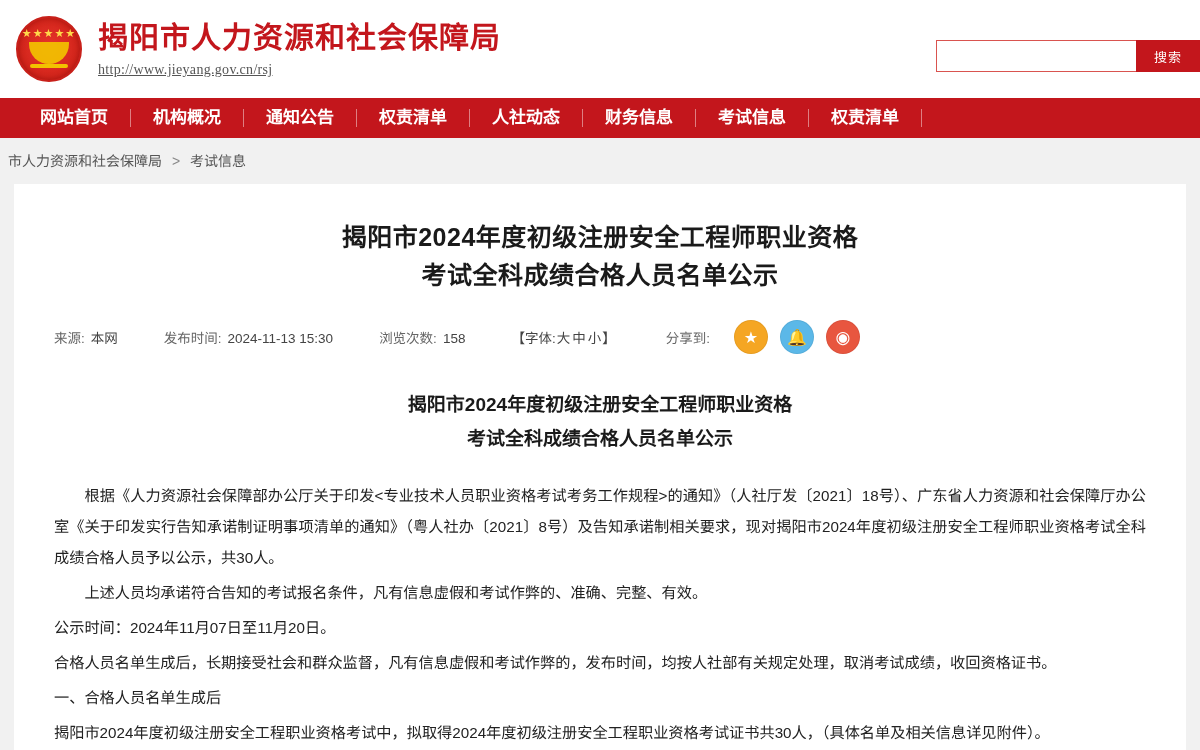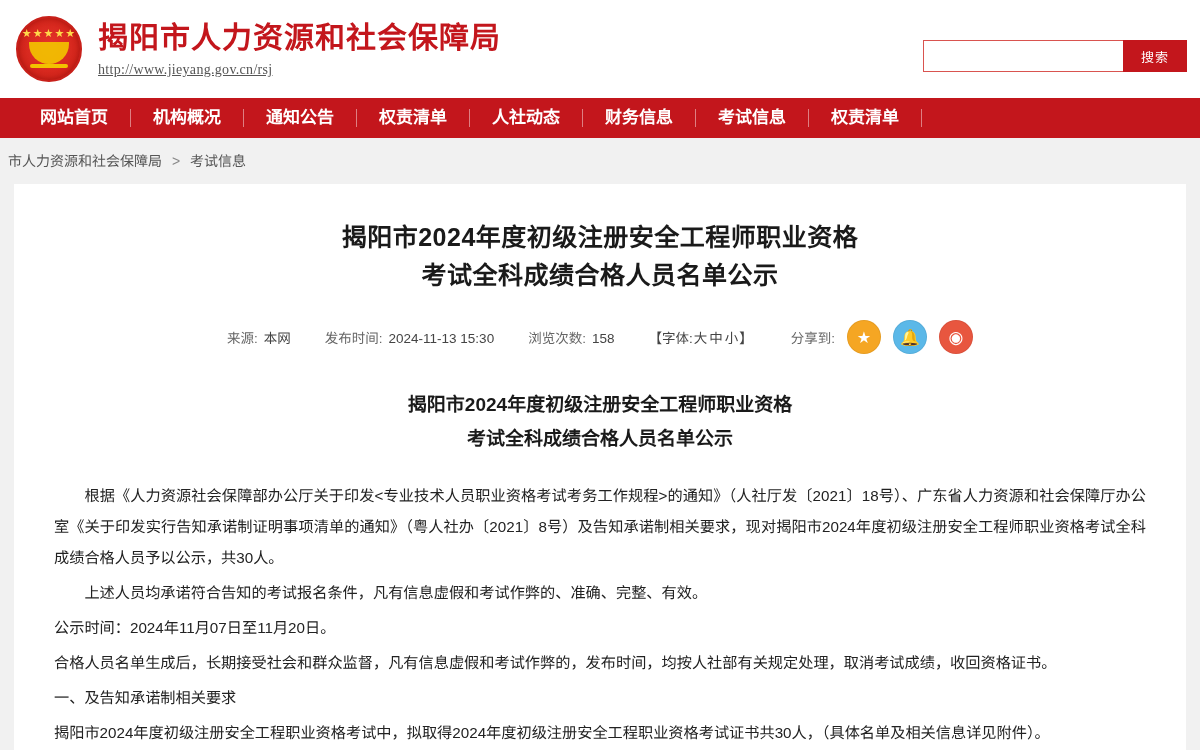--- a/index.html
+++ b/index.html
@@ -75,21 +75,21 @@
   .site-url {
     font-family: "Liberation Serif", "DejaVu Serif", serif;
     font-size: 14px;
     color: #555;
     margin-top: 6px;
     letter-spacing: .3px;
     text-decoration: underline;
   }
   .search-area {
     position: absolute;
-    right: 13px;
+    right: 0px;
     top: 40px;
     display: flex;
     height: 32px;
     border-radius: 11px;
   }
   .search-input {
     width: 200px;
     height: 32px;
     border: 1px solid #d9534f;
     border-right: none;
@@ -161,24 +161,23 @@
     font-size: 25px;
     font-weight: bold;
     color: #1a1a1a;
     line-height: 38px;
     letter-spacing: .5px;
   }
   .meta-bar {
     margin-top: 26px;
     display: flex;
     align-items: center;
-    justify-content: center;
     font-size: 13.5px;
     color: #666;
-    gap: 0;
+    gap: 12px;
   }
   .meta-item { margin-right: 34px; white-space: nowrap; }
   .meta-item .val { color: #444; margin-left: 6px; }
   .font-sizer { margin-right: 38px; white-space: nowrap; color: #444; }
   .font-sizer b { font-weight: normal; cursor: pointer; margin: 0 1px; }
   .share-label { margin-right: 12px; white-space: nowrap; }
   .share-icons { display: flex; align-items: center; gap: 12px; }
   .share-ico {
     width: 32px; height: 32px; border-radius: 50%;
     display: flex; align-items: center; justify-content: center;
@@ -282,18 +281,18 @@
   <div class="article-heading">
     <div>揭阳市2024年度初级注册安全工程师职业资格</div>
     <div>考试全科成绩合格人员名单公示</div>
   </div>
 
   <div class="article-body">
     <p class="indent">根据《人力资源社会保障部办公厅关于印发&lt;专业技术人员职业资格考试考务工作规程&gt;的通知》（人社厅发〔2021〕18号）、广东省人力资源和社会保障厅办公室《关于印发实行告知承诺制证明事项清单的通知》（粤人社办〔2021〕8号）及告知承诺制相关要求，现对揭阳市2024年度初级注册安全工程师职业资格考试全科成绩合格人员予以公示，共30人。</p>
     <p class="indent">上述人员均承诺符合告知的考试报名条件，凡有信息虚假和考试作弊的、准确、完整、有效。</p>
     <p>公示时间：2024年11月07日至11月20日。</p>
     <p>合格人员名单生成后，长期接受社会和群众监督，凡有信息虚假和考试作弊的，发布时间，均按人社部有关规定处理，取消考试成绩，收回资格证书。</p>
-    <p>一、及告知承诺制相关要求</p>
+    <p>一、合格人员名单生成后</p>
     <p>揭阳市2024年度初级注册安全工程职业资格考试中，拟取得2024年度初级注册安全工程职业资格考试证书共30人，（具体名单及相关信息详见附件）。</p>
 
   </div>
 
 </div>
 
 </body></html>

